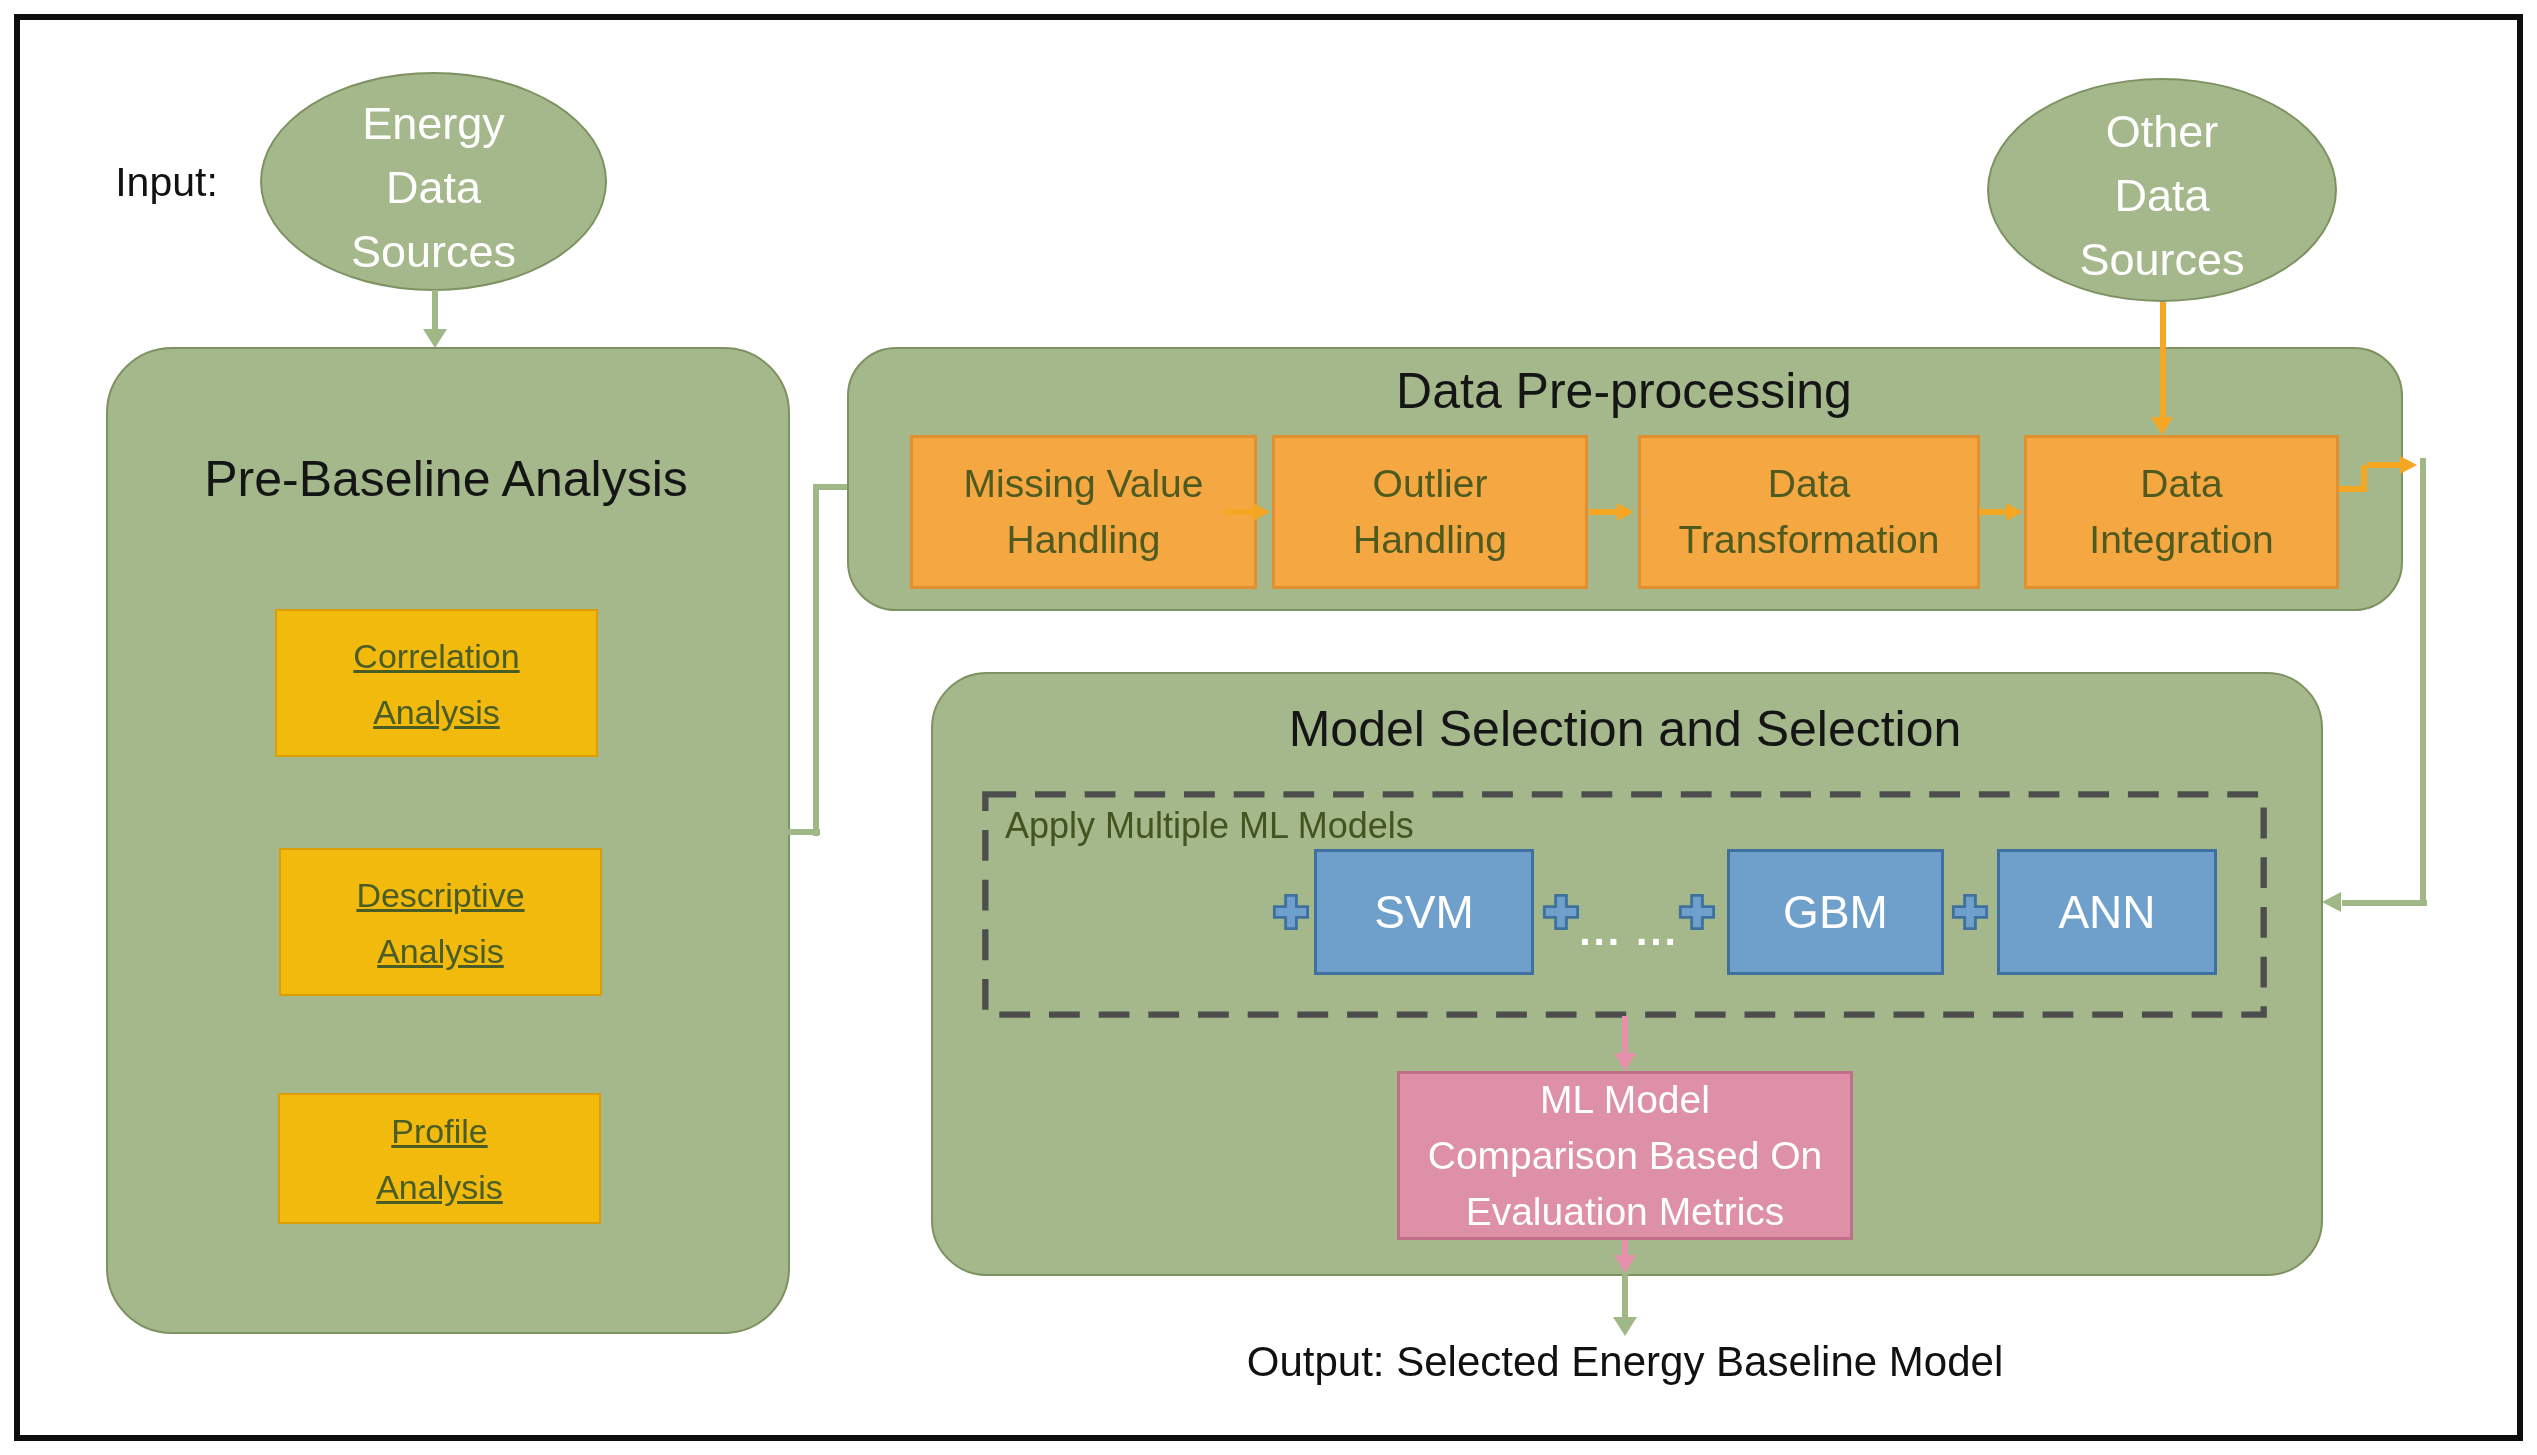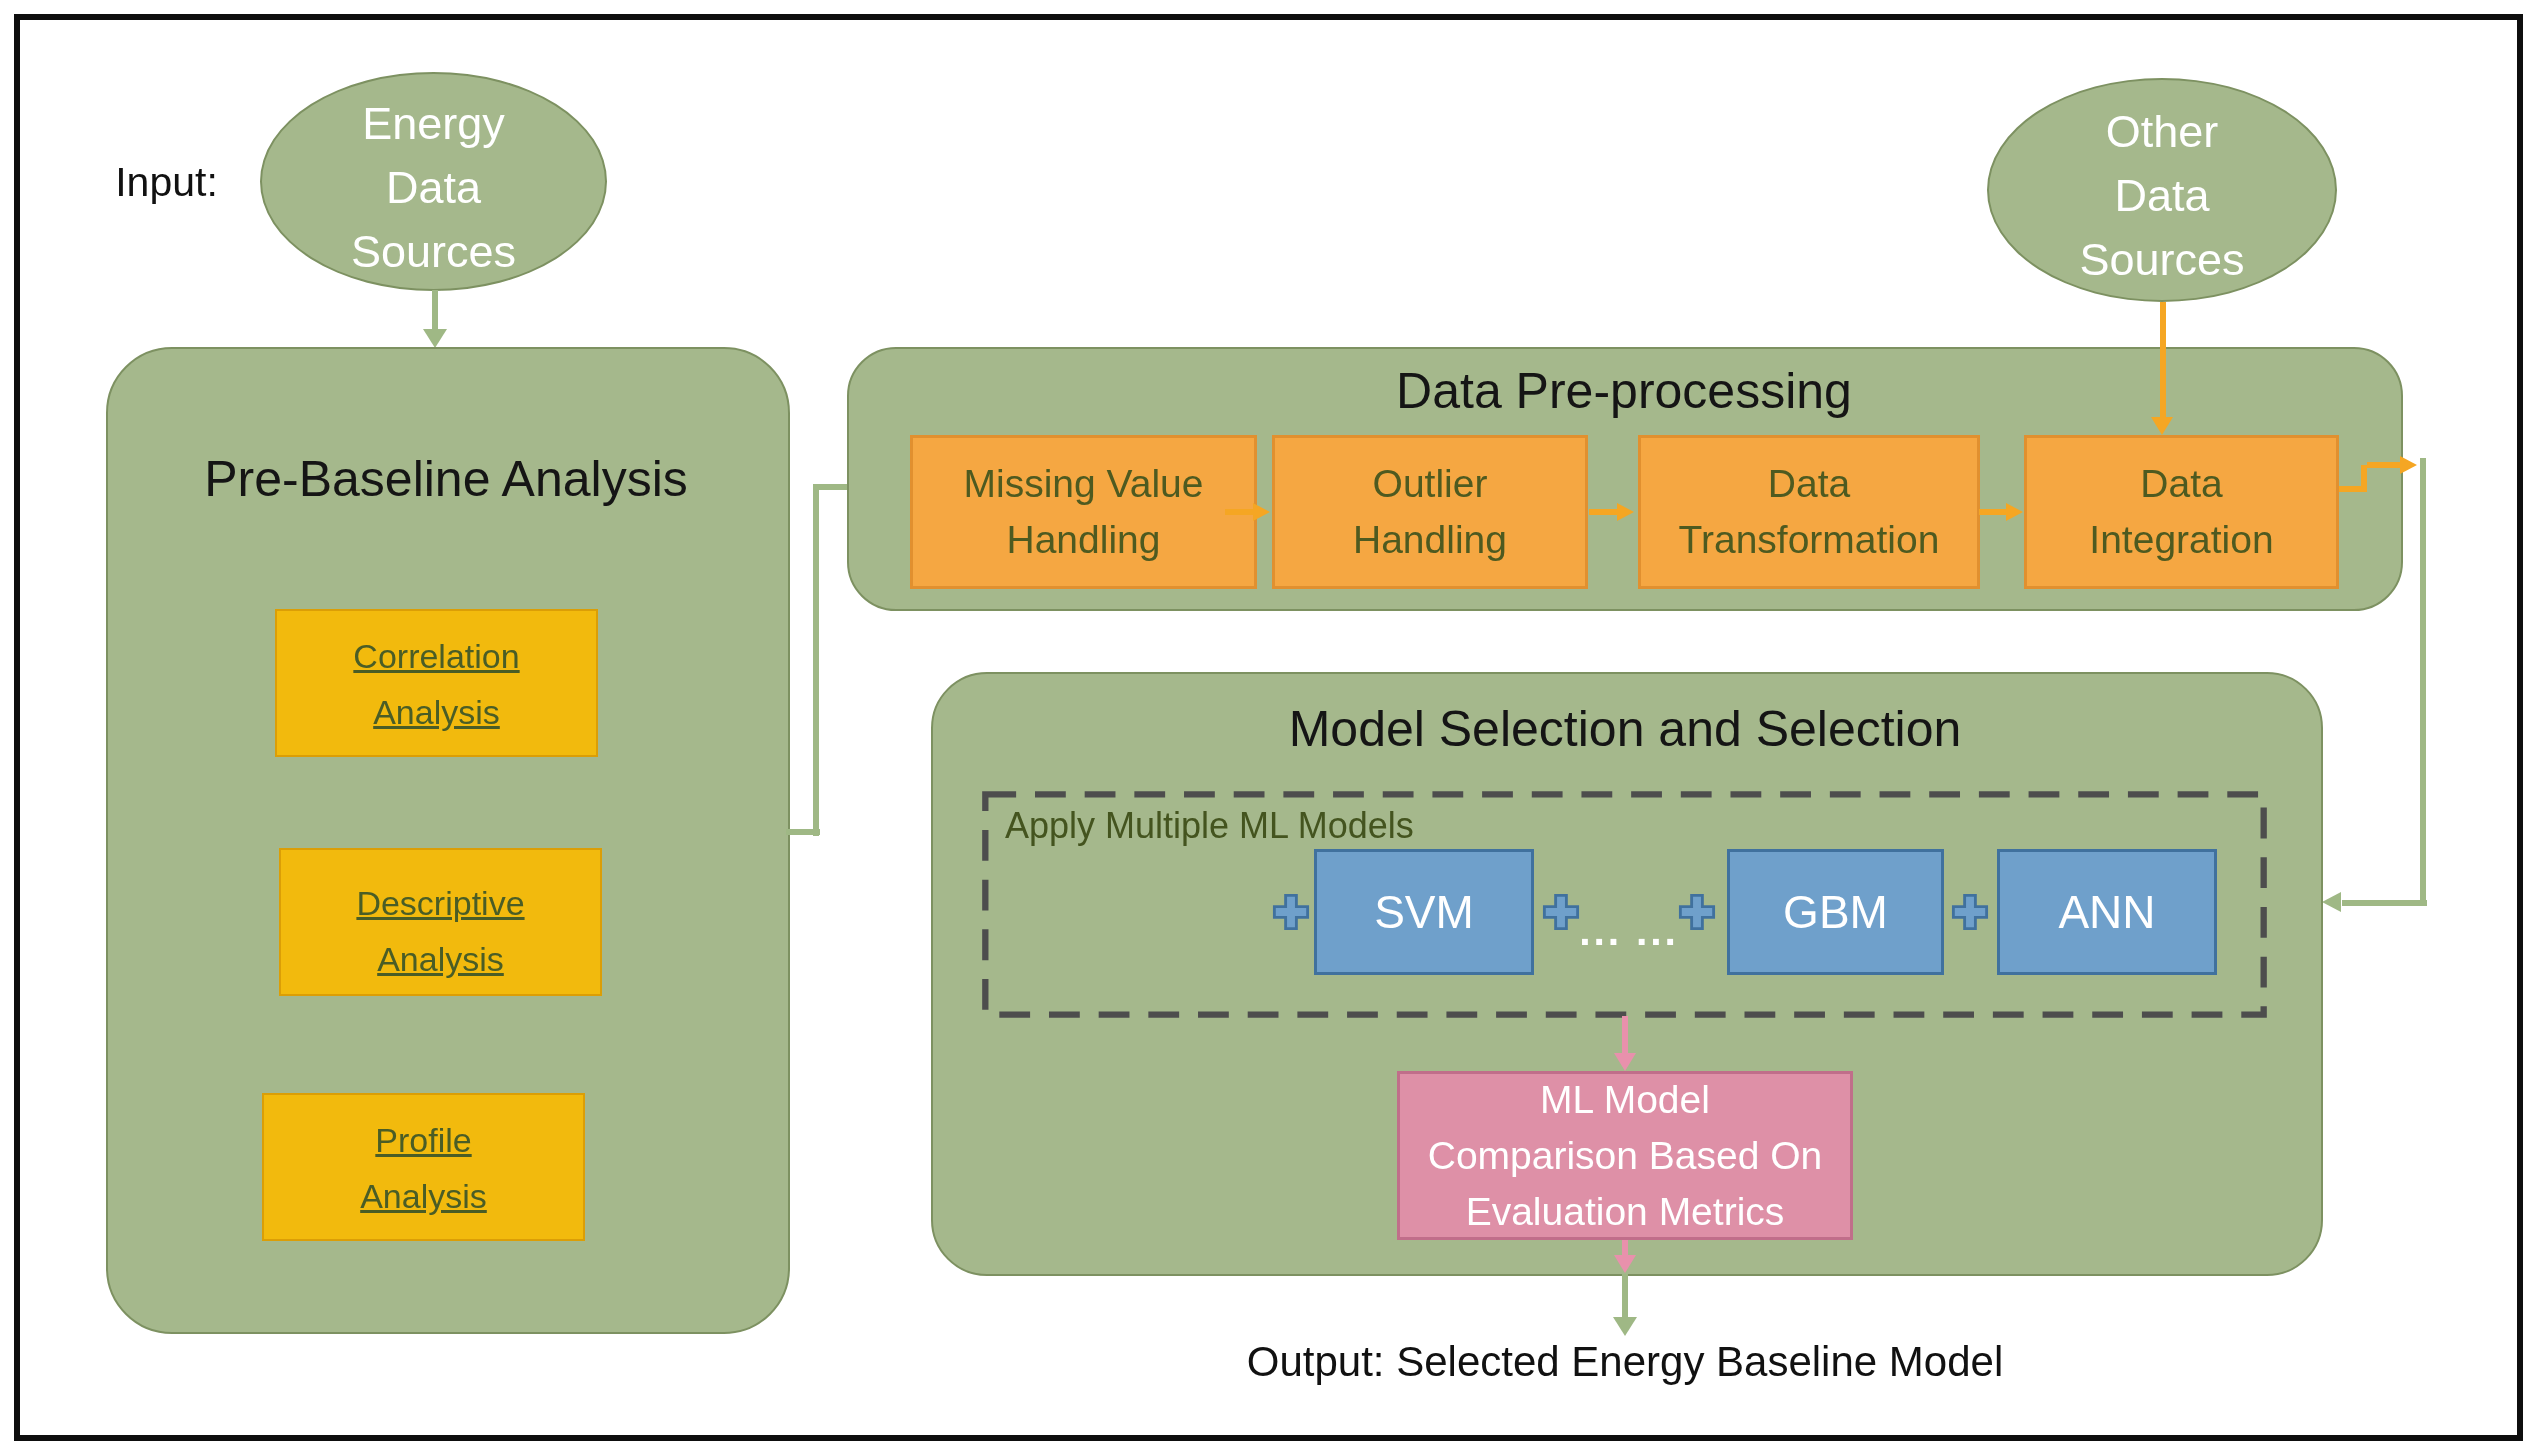--- a/index.html
+++ b/index.html
@@ -59,25 +59,25 @@
     <div class="tri tri-down-g" style="left:423px;top:329px;"></div>
   </div>
 
   <div class="abs green-panel" style="left:106px;top:347px;width:680px;height:983px;border-radius:66px;"></div>
   <div class="abs panel-title" style="left:141px;top:453px;width:610px;">Pre-Baseline Analysis</div>
 
   <div class="abs yellow-box" style="left:275px;top:609px;width:323px;height:148px;padding-top:17px;box-sizing:border-box;">
     <div>Correlation</div>
     <div>Analysis</div>
   </div>
-  <div class="abs yellow-box" style="left:279px;top:848px;width:323px;height:148px;padding-top:25px;box-sizing:border-box;">
+  <div class="abs yellow-box" style="left:279px;top:848px;width:323px;height:148px;padding-top:17px;box-sizing:border-box;">
     <div>Descriptive</div>
     <div>Analysis</div>
   </div>
-  <div class="abs yellow-box" style="left:262px;top:1093px;width:323px;height:148px;padding-top:17px;box-sizing:border-box;">
+  <div class="abs yellow-box" style="left:278px;top:1093px;width:323px;height:131px;padding-top:8px;box-sizing:border-box;">
     <div>Profile</div>
     <div>Analysis</div>
   </div>
 
   <div>
     <div class="seg g-fill" style="left:786px;top:829px;width:34px;height:6.3px;"></div>
     <div class="seg g-fill" style="left:813px;top:484px;width:6.3px;height:352px;"></div>
     <div class="seg g-fill" style="left:813px;top:484px;width:49px;height:6.3px;"></div>
     <div class="tri tri-right-g" style="left:861px;top:477px;"></div>
   </div>

